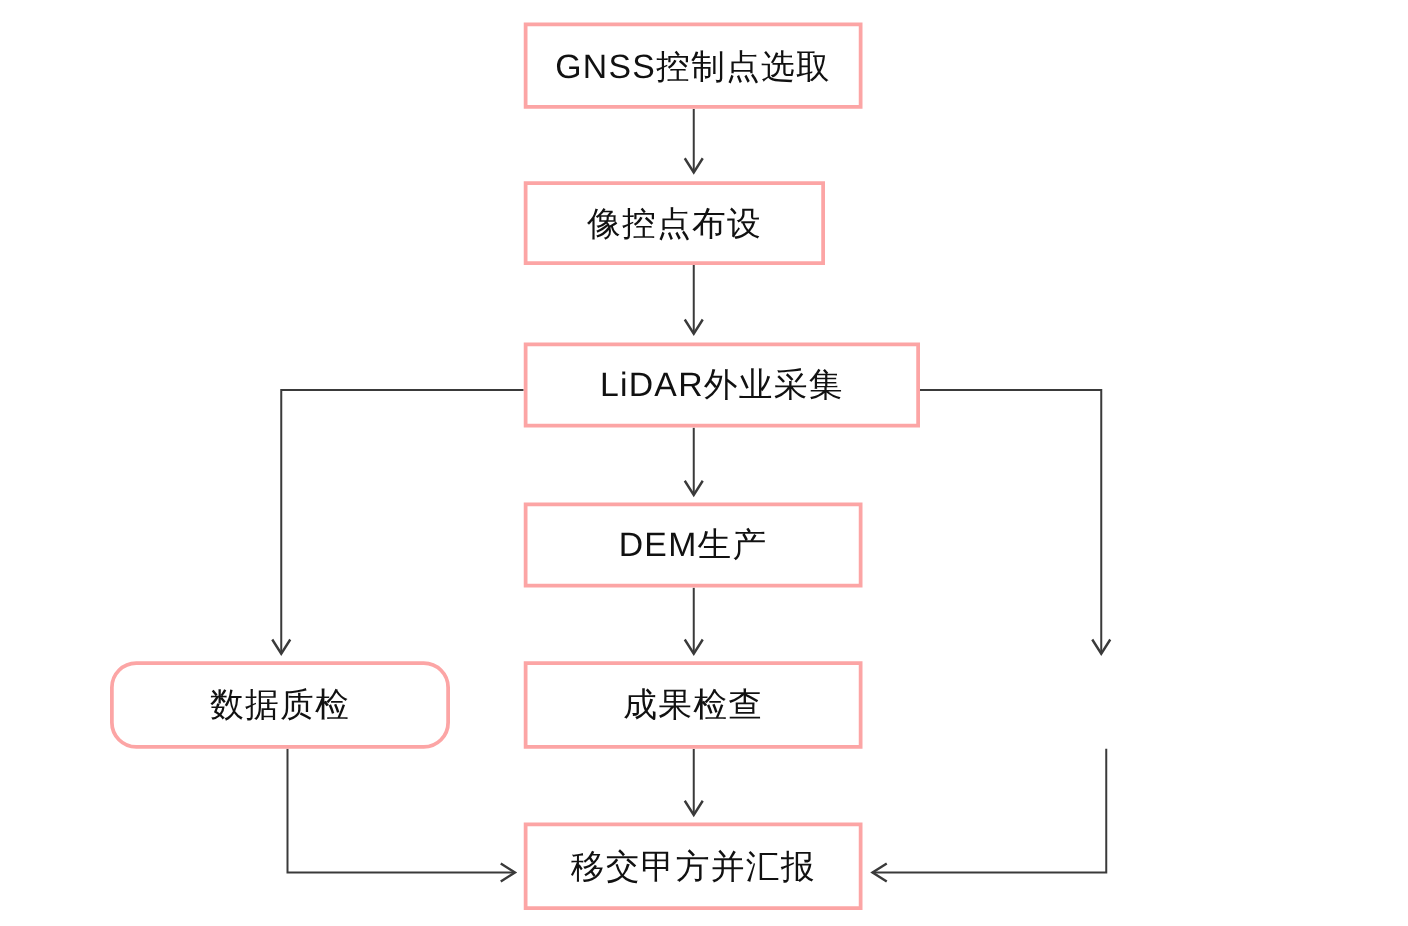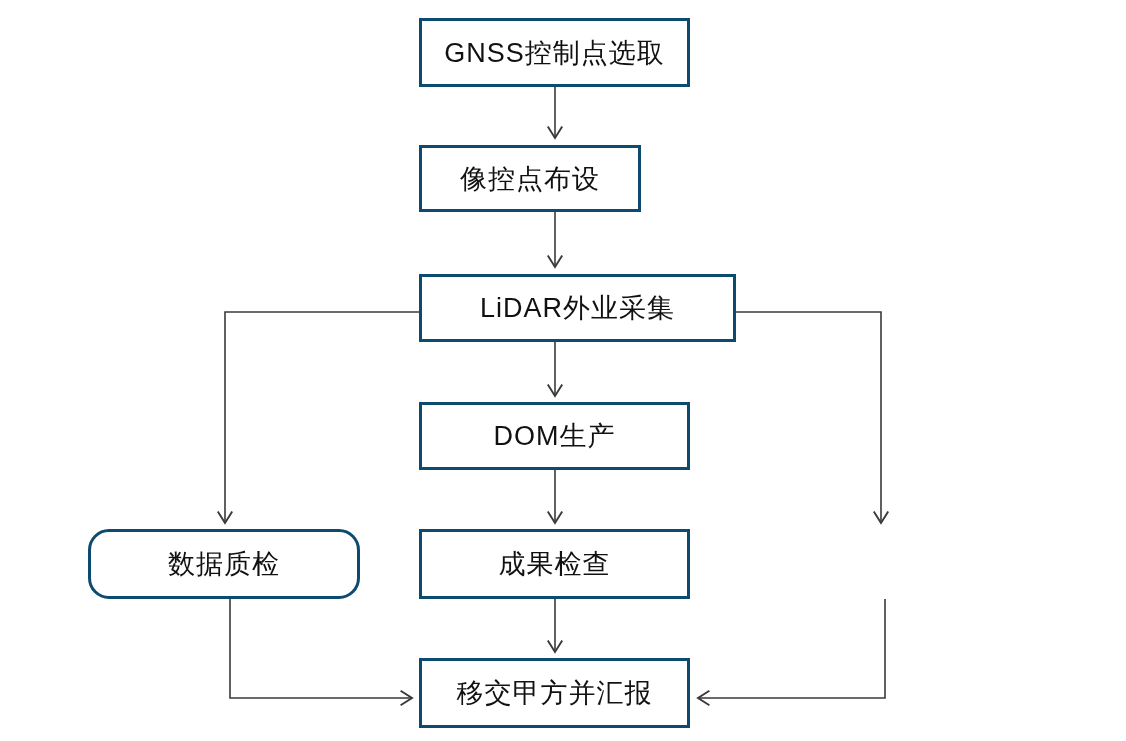--- a/index.html
+++ b/index.html
@@ -11,33 +11,33 @@
   .canvas {
     position: relative;
     width: 1126px;
     height: 741px;
     background: #ffffff;
     overflow: hidden;
   }
   .node {
     position: absolute;
     box-sizing: border-box;
-    border: 3px solid #0c4a6e;
+    border: 3px solid #fca5a5;
     background: #ffffff;
     display: flex;
     align-items: center;
     justify-content: center;
     font-size: 27px;
     color: #111111;
     letter-spacing: 1px;
     white-space: nowrap;
   }
   
   #n-gnss     { left: 419px; top: 18px;  width: 271px; height: 69px; }
-  #n-xiangkong{ left: 419px; top: 145px; width: 222px; height: 67px; }
+  #n-xiangkong{ left: 419px; top: 145px; width: 241px; height: 67px; }
   #n-lidar    { left: 419px; top: 274px; width: 317px; height: 68px; }
   #n-dom      { left: 419px; top: 402px; width: 271px; height: 68px; }
   #n-shuju    { left: 88px;  top: 529px; width: 272px; height: 70px; border-radius: 21px; }
   #n-chengguo { left: 419px; top: 529px; width: 271px; height: 70px; }
   #n-dem      { left: 751px; top: 529px; width: 270px; height: 69px; }
   #n-yijiao   { left: 419px; top: 658px; width: 271px; height: 70px; }
 
   svg.wires {
     position: absolute;
     left: 0; top: 0;
@@ -73,21 +73,21 @@
     <path class="wire" d="M 230 599 L 230 698 L 412 698" marker-end="url(#arrowhead)"></path>
     <path class="wire" d="M 885 599 L 885 698 L 698 698" marker-end="url(#arrowhead)"></path>
   </svg>
 
   <div class="node" id="n-gnss">GNSS控制点选取</div>
 
   <div class="node" id="n-xiangkong">像控点布设</div>
 
   <div class="node" id="n-lidar">LiDAR外业采集</div>
 
-  <div class="node" id="n-dom">DOM生产</div>
+  <div class="node" id="n-dom">DEM生产</div>
 
   <div class="node" id="n-shuju">数据质检</div>
 
   <div class="node" id="n-chengguo">成果检查</div>
 
 
   <div class="node" id="n-yijiao">移交甲方并汇报</div>
 
 </div>
 

